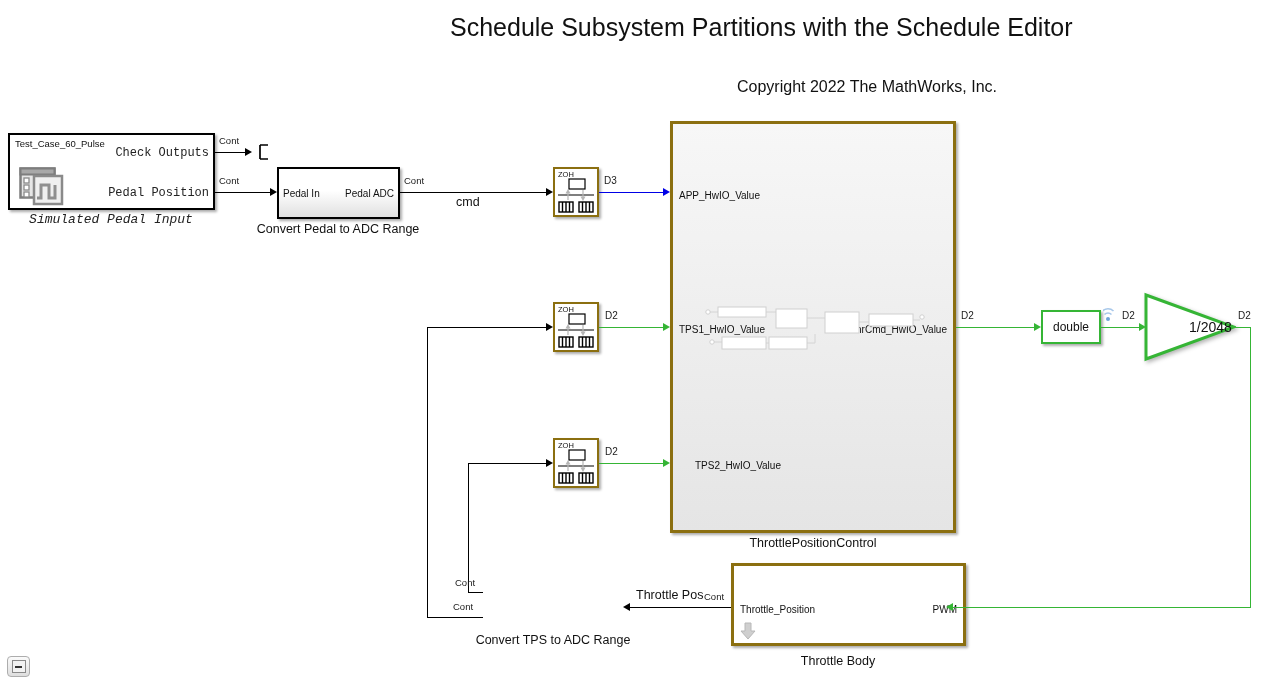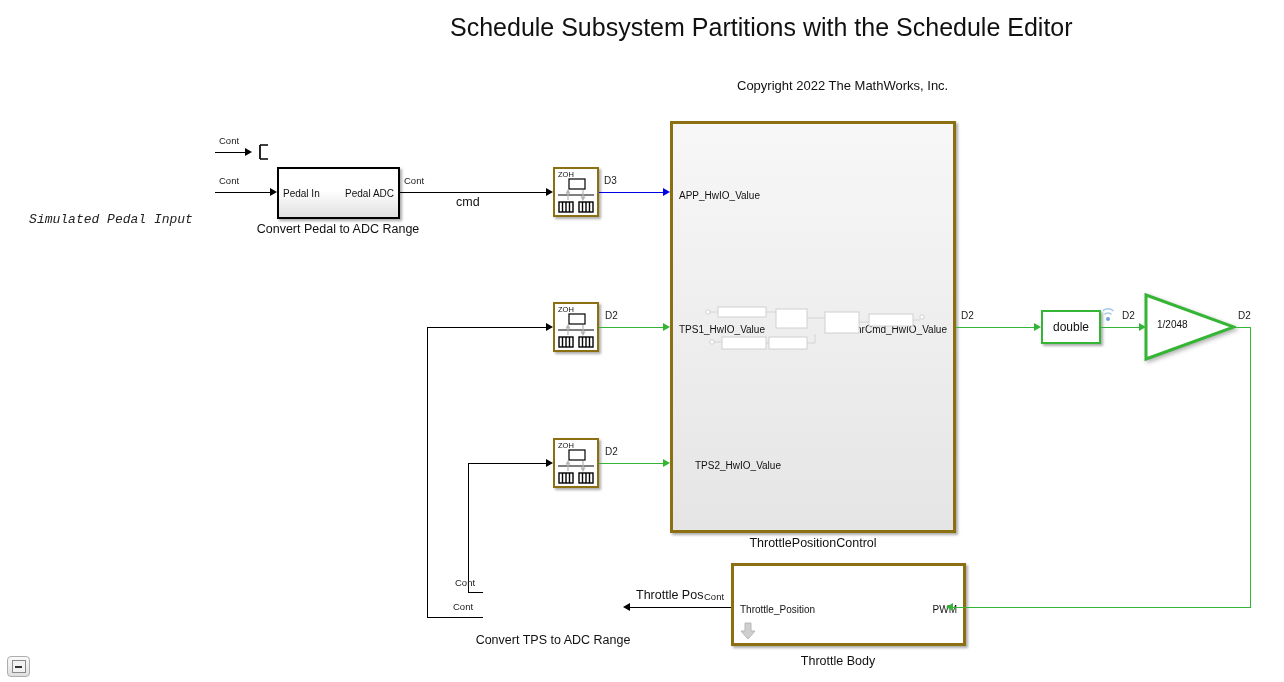--- a/index.html
+++ b/index.html
@@ -1,21 +1,21 @@
 <!DOCTYPE html>
 <html><head>
 <meta charset="utf-8">
 <style>
   html,body{margin:0;padding:0;background:#fff;}
   #canvas{position:relative;width:1284px;height:682px;background:#fff;overflow:hidden;
           font-family:"Liberation Sans",sans-serif;color:#111;}
 
   
   .title{position:absolute;left:450px;top:13px;font-size:25px;white-space:nowrap;}
-  .copyright{position:absolute;left:737px;top:78px;font-size:13px;white-space:nowrap;}
+  .copyright{position:absolute;left:737px;top:78px;font-size:16px;white-space:nowrap;}
   .blkname{position:absolute;font-size:12.5px;white-space:nowrap;transform:translateX(-50%);}
   .blkname.mono{font-family:"Liberation Mono",monospace;font-size:13px;color:#222;font-style:italic;}
   .portlbl{position:absolute;font-size:10px;line-height:12px;white-space:nowrap;color:#111;}
   .portlbl.mono{font-family:"Liberation Mono",monospace;font-size:12px;color:#222;}
   .ratelbl{position:absolute;font-size:9.5px;line-height:10px;color:#1a1a1a;white-space:nowrap;}
   .siglbl{position:absolute;font-size:12.5px;color:#111;white-space:nowrap;}
 
   
   .blk{position:absolute;box-sizing:border-box;background:#fff;}
   .shadow{box-shadow:2px 2px 2.5px rgba(0,0,0,.33);}
@@ -58,20 +58,34 @@
   .icon-abs{position:absolute;}
 </style>
 </head>
 <body>
 
 <div id="canvas">
 
   <div class="title">Schedule Subsystem Partitions with the Schedule Editor</div>
   <div class="copyright">Copyright 2022 The MathWorks, Inc.</div>
 
+  <div class="blk shadow" id="sim-pedal">
+    <div class="portlbl" style="left:5px;top:3px;font-size:9.5px;">Test_Case_60_Pulse</div>
+    <div class="portlbl mono" style="right:4px;top:12px;">Check Outputs</div>
+    <div class="portlbl mono" style="right:4px;top:52px;">Pedal Position</div>
+    <svg class="icon-abs" style="left:9px;top:32px;" width="46" height="40" viewBox="0 0 46 40">
+      <rect x="1.5" y="1.5" width="34" height="29" fill="#e6e6e6" stroke="#7d7d7d" stroke-width="2.5"></rect>
+      <rect x="1.5" y="1.5" width="34" height="6" fill="#a8a8a8" stroke="#7d7d7d" stroke-width="2"></rect>
+      <rect x="5" y="11" width="5" height="5" fill="#fff" stroke="#8a8a8a" stroke-width="1.3"></rect>
+      <rect x="5" y="18" width="5" height="5" fill="#fff" stroke="#8a8a8a" stroke-width="1.3"></rect>
+      <rect x="5" y="25" width="5" height="5" fill="#fff" stroke="#8a8a8a" stroke-width="1.3"></rect>
+      <rect x="15" y="9" width="28" height="28" fill="#efefef" stroke="#8a8a8a" stroke-width="2.5"></rect>
+      <path d="M18,31 h4 v-13 h8 v13 h6 v-13" fill="none" stroke="#8f8f8f" stroke-width="3"></path>
+    </svg>
+  </div>
   <div class="blkname mono" style="left:111px;top:212px;">Simulated Pedal Input</div>
 
   <svg class="icon-abs" style="left:251px;top:143px;" width="18" height="18" viewBox="0 0 18 18">
     <path d="M9,2 V16 M9,2 H17 M9,16 H17" fill="none" stroke="#000" stroke-width="1.7"></path>
   </svg>
 
   <div class="blk shadow" id="convert-pedal">
     <div class="portlbl" style="left:4px;top:19px;">Pedal In</div>
     <div class="portlbl" style="right:4px;top:19px;">Pedal ADC</div>
   </div>
@@ -146,21 +160,21 @@
     </svg>
   </div>
   <div class="blkname" style="left:813px;top:536px;">ThrottlePositionControl</div>
 
   <div class="blk shadow" id="double-blk">
     <span>double</span>
   </div>
   <svg id="gain-svg" width="92" height="70" viewBox="0 0 92 70">
     <polygon points="2,3 2,67 90,35" fill="#fff" stroke="#35B535" stroke-width="3"></polygon>
   </svg>
-  <span class="siglbl" id="gain-txt" style="font-size:10px;">1/2048</span>
+  <span class="siglbl" id="gain-txt" style="font-size:14px;margin-left:32px;">1/2048</span>
 
   <svg class="icon-abs" style="left:1103px;top:303px;" width="20" height="20" viewBox="0 0 20 20">
     <circle cx="5" cy="16" r="2" fill="#6fa3d8"></circle>
     <path d="M1.5,11.5 a5,5 0 0 1 7,0" fill="none" stroke="#a8c8ea" stroke-width="1.6"></path>
     <path d="M-0.5,8 a8,8 0 0 1 11,0" fill="none" stroke="#a8c8ea" stroke-width="1.6"></path>
   </svg>
 
   <div class="blk shadow" id="throttle-body">
     <div class="portlbl" style="left:6px;top:38px;">Throttle_Position</div>
     <div class="portlbl" style="right:6px;top:38px;">PWM</div>

